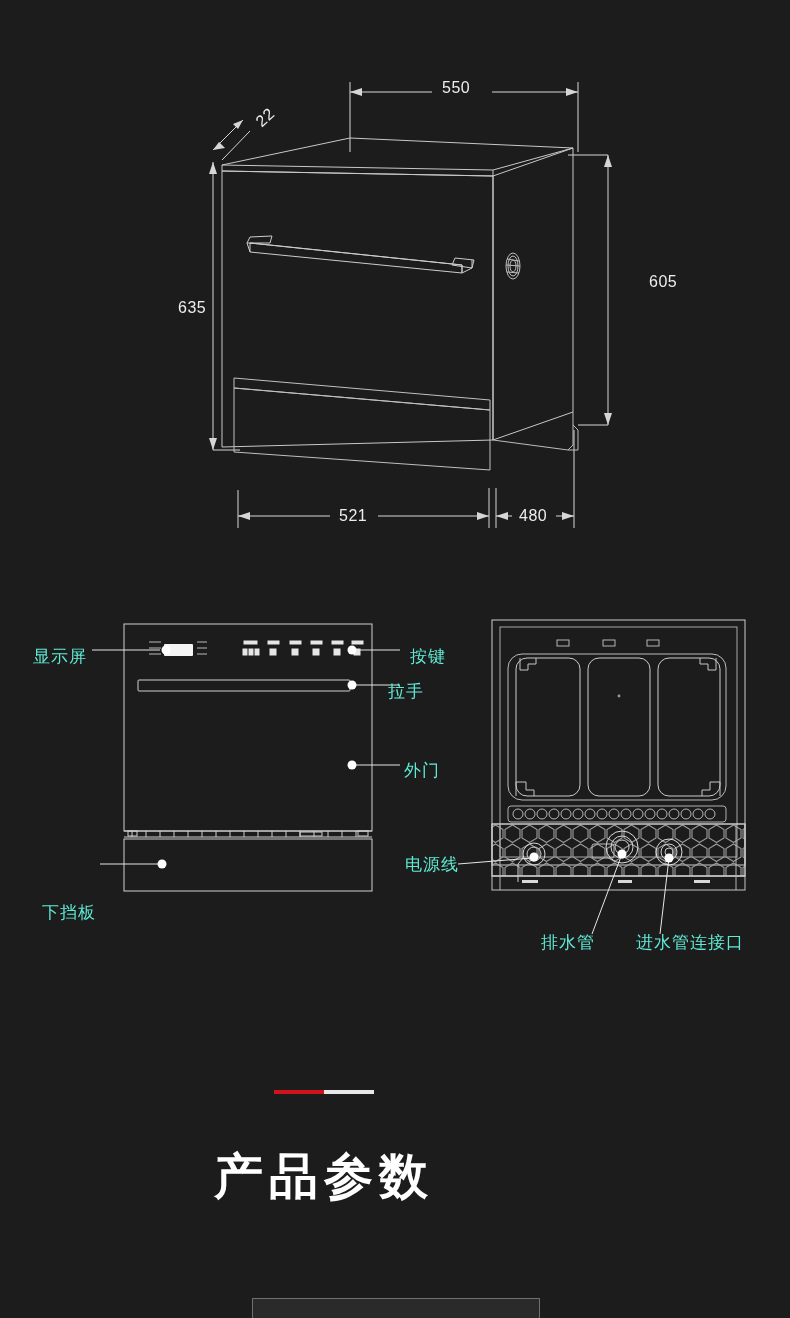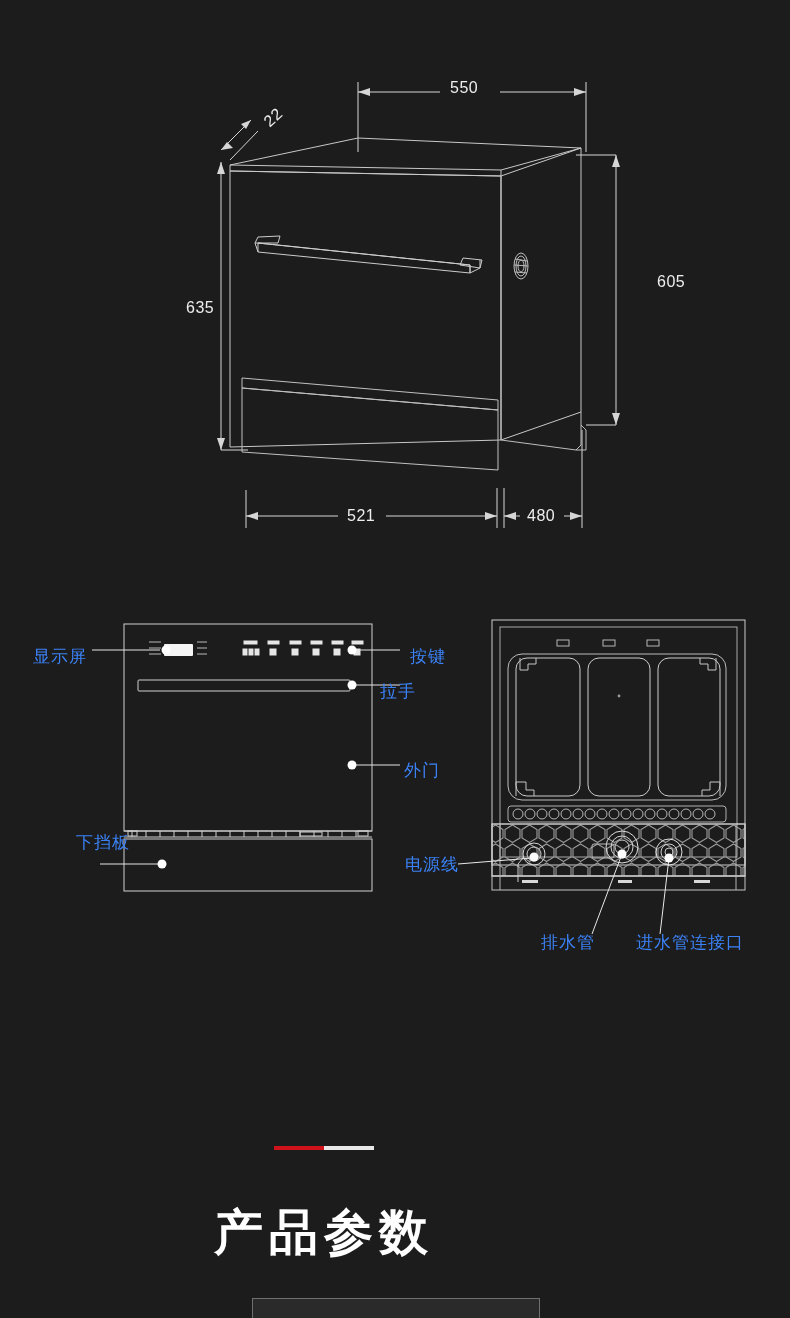--- a/index.html
+++ b/index.html
@@ -7,40 +7,40 @@
     width: 790px; height: 1318px;
     background: #1c1c1c;
     font-family: "Liberation Sans", "DejaVu Sans", sans-serif;
     overflow: hidden;
   }
   .page { position: relative; width: 790px; height: 1318px; background: #1c1c1c; }
 
   
   .abs { position: absolute; }
   .lbl {
-    color: #3b82f6;
+    color: #5eead4;
     font-size: 17px;
     letter-spacing: 1px;
     white-space: nowrap;
     line-height: 1;
   }
   .dim {
     color: #ededed;
     font-size: 16px;
     letter-spacing: 0.5px;
     white-space: nowrap;
     line-height: 1;
   }
 
   
-  #iso-view { left: 8px; top: 0; width: 659px; height: 560px; }
+  #iso-view { left: 0; top: 0; width: 659px; height: 560px; }
 
   
   #params-heading {
-    left: 0; top: 1146px; width: 648px;
+    left: 0; top: 1090px; width: 648px;
     text-align: center;
   }
   .divider-wrap {
     width: 100px; height: 4px;
     margin: 0 auto 58px auto;
     display: flex;
   }
   .divider-red  { width: 50%; height: 100%; background: #d0121b; }
   .divider-wht  { width: 50%; height: 100%; background: #e8e8e8; }
   .params-title {
@@ -265,24 +265,24 @@
       <circle cx="352" cy="89" r="4.5" fill="#ffffff"></circle>
       <circle cx="352" cy="169" r="4.5" fill="#ffffff"></circle>
       <circle cx="162" cy="268" r="4.5" fill="#ffffff"></circle>
       <circle cx="166" cy="54" r="4.5" fill="#ffffff"></circle>
     </svg>
 
     <div class="abs lbl" style="left:32px; top:646px;"></div>
   </div>
 
   <div class="abs lbl" style="left:33px; top:648px;">显示屏</div>
-  <div class="abs lbl" style="left:42px; top:834px;margin-left:34px;">下挡板</div>
+  <div class="abs lbl" style="left:42px; top:904px;">下挡板</div>
 
   <div class="abs lbl" style="left:404px; top:648px;margin-left:6px;">按键</div>
-  <div class="abs lbl" style="left:380px; top:683px;">拉手</div>
+  <div class="abs lbl" style="left:388px; top:683px;">拉手</div>
   <div class="abs lbl" style="left:404px; top:762px;text-align:right;">外门</div>
 
   <div class="abs" style="left:470px; top:596px; width:320px; height:380px;">
     <svg width="320" height="380" viewBox="0 0 320 380">
       <defs>
         <pattern id="honeycomb" width="17" height="19" patternUnits="userSpaceOnUse">
           <polygon points="8.5,1 16,5.5 16,14 8.5,18.5 1,14 1,5.5" fill="none" stroke="#9d9d9d" stroke-width="1.1"></polygon>
         </pattern>
       </defs>
 

